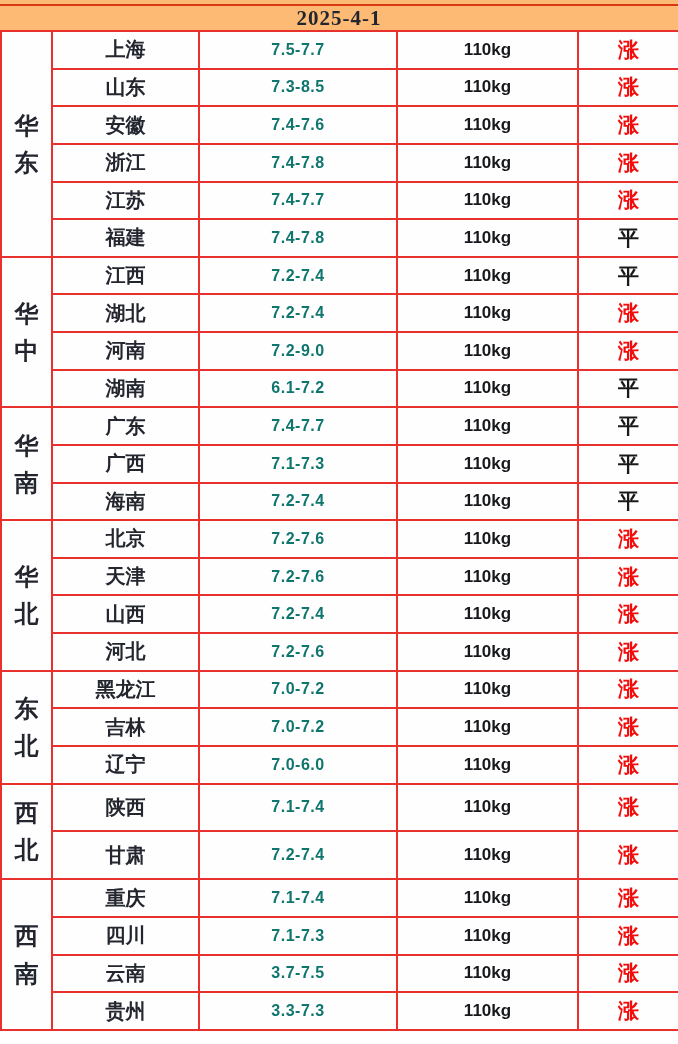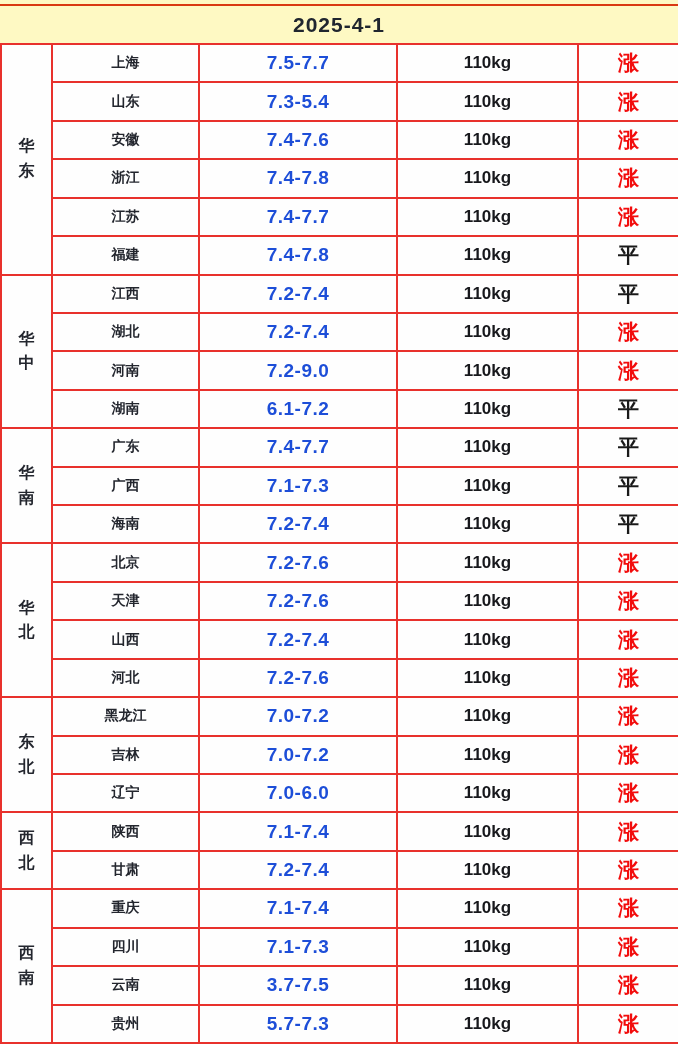--- a/index.html
+++ b/index.html
@@ -1,41 +1,41 @@
 <!DOCTYPE html>
 <html><head>
 <meta charset="utf-8">
 <style>
   html,body{margin:0;padding:0;}
   body{
     width:678px;height:1044px;overflow:hidden;background:#ffffff;
     font-family:"Liberation Sans","DejaVu Sans",sans-serif;font-weight:700;
   }
-  .header{position:relative;height:43px;background:#fef9c3;}
+  .header{position:relative;height:30px;background:#fdba74;font-family:Liberation Serif, serif;}
   .header-divider{position:absolute;top:4px;left:0;right:0;height:2px;background:#d93911;}
   .date-banner{
     position:absolute;top:6px;left:0;right:0;bottom:0;
     display:flex;align-items:center;justify-content:center;
     font-size:21px;color:#20262f;letter-spacing:1px;
   }
   .table-wrap{height:1001px;}
   table.price-table{
     width:678px;height:100%;border-collapse:collapse;table-layout:fixed;
   }
   table.price-table td{
     border:2px solid #e8312c;background:#fefefe;
     text-align:center;vertical-align:middle;padding:0;
   }
   .region-cell .region-label{
     display:block;width:1.15em;margin:0 auto;
-    font-size:16px;line-height:1.55;color:#23262e;
+    font-size:24px;line-height:1.55;color:#23262e;
     word-break:break-all;text-align:center;
   }
-  .province-cell{font-size:14px;color:#23262e;}
-  .price-cell{font-size:19px;color:#1d4ed8;letter-spacing:0.5px;}
+  .province-cell{font-size:20px;color:#23262e;}
+  .price-cell{font-size:16px;color:#0f766e;letter-spacing:0.5px;}
   .weight-cell{font-size:17px;color:#17181c;}
   .status-cell{font-size:21px;}
   .trend-up{color:#f20c0c;}
   .trend-flat{color:#191919;}
 </style>
 </head>
 <body>
 
 <div class="header">
   <div class="header-divider"></div>
@@ -58,21 +58,21 @@
           <td class="region-cell" rowspan="6">
             <span class="region-label">华东</span>
           </td>
           <td class="province-cell">上海</td>
           <td class="price-cell">7.5-7.7</td>
           <td class="weight-cell">110kg</td>
           <td class="status-cell trend-up">涨</td>
         </tr>
         <tr>
           <td class="province-cell">山东</td>
-          <td class="price-cell">7.3-5.4</td>
+          <td class="price-cell">7.3-8.5</td>
           <td class="weight-cell">110kg</td>
           <td class="status-cell trend-up">涨</td>
         </tr>
         <tr>
           <td class="province-cell">安徽</td>
           <td class="price-cell">7.4-7.6</td>
           <td class="weight-cell">110kg</td>
           <td class="status-cell trend-up">涨</td>
         </tr>
         <tr>
@@ -220,19 +220,19 @@
           <td class="status-cell trend-up">涨</td>
         </tr>
         <tr>
           <td class="province-cell">云南</td>
           <td class="price-cell">3.7-7.5</td>
           <td class="weight-cell">110kg</td>
           <td class="status-cell trend-up">涨</td>
         </tr>
         <tr>
           <td class="province-cell">贵州</td>
-          <td class="price-cell">5.7-7.3</td>
+          <td class="price-cell">3.3-7.3</td>
           <td class="weight-cell">110kg</td>
           <td class="status-cell trend-up">涨</td>
         </tr>
       </tbody>
   </table>
 </div>
 
 </body></html>

